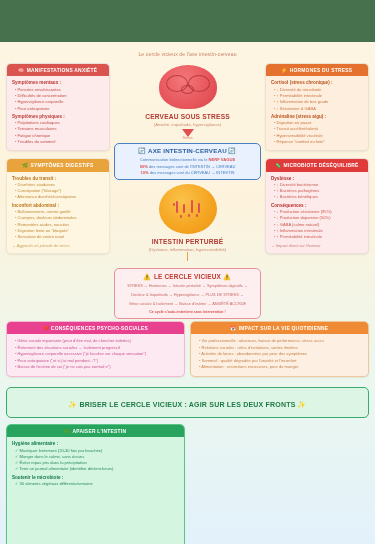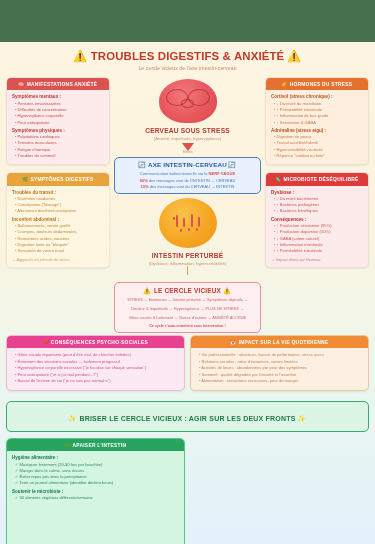--- a/index.html
+++ b/index.html
@@ -159,25 +159,20 @@
   .ghost { visibility: hidden; }
 </style>
 </head>
 <body>
 
 <div class="topbar"></div>
 
 <div class="page">
 
   <div class="title-wrap">
-    <div class="title">
-      <span>⚠️</span>
-      <span>TROUBLES DIGESTIFS &amp; ANXIÉTÉ</span>
-      <span>⚠️</span>
-    </div>
     <div class="subtitle">Le cercle vicieux de l'axe intestin-cerveau</div>
   </div>
 
   <div class="grid">
 
     <div>
 
       <div class="card c-anx">
         <div class="card-head">
           <span>🧠</span>

